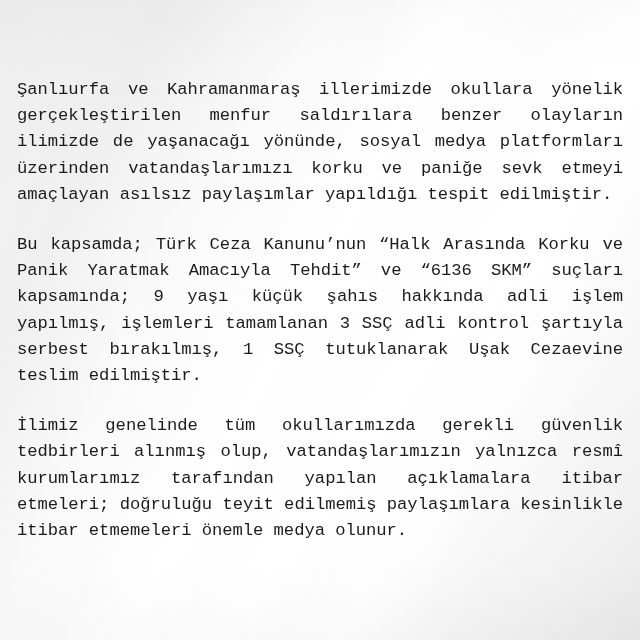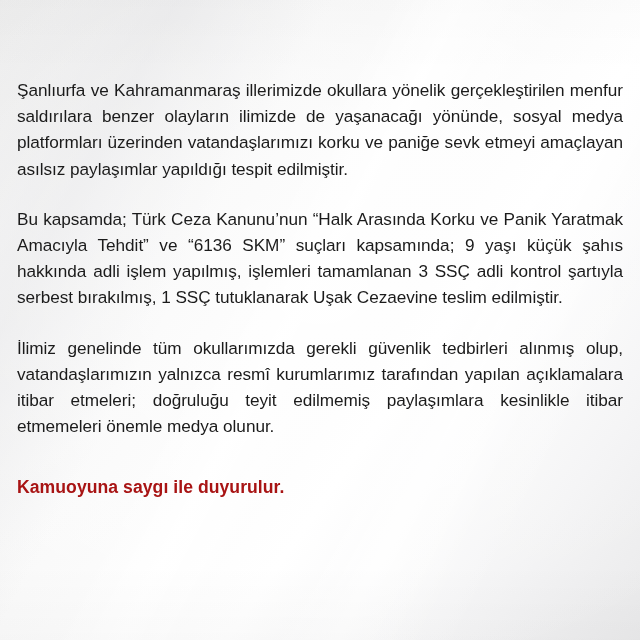--- a/index.html
+++ b/index.html
@@ -68,20 +68,21 @@
         rgba(0,0,0,0) 88%,
         rgba(0,0,0,.02) 100%);
   }
 
   .content {
     position: absolute;
     left: 17px;
     top: 77px;
     width: 606px;
     z-index: 2;
+    font-family: Liberation Mono, monospace;
   }
 
   .para {
     margin: 0 0 24px 0;
     font-size: 17.2px;
     line-height: 26.2px;
     color: #1b1b1b;
     text-align: justify;
     text-justify: inter-word;
     letter-spacing: -0.05px;
@@ -108,16 +109,15 @@
 <div class="announcement">
 
   <div class="content">
 
     <p class="para">Şanlıurfa ve Kahramanmaraş illerimizde okullara yönelik gerçekleştirilen menfur saldırılara benzer olayların ilimizde de yaşanacağı yönünde, sosyal medya platformları üzerinden vatandaşlarımızı korku ve paniğe sevk etmeyi amaçlayan asılsız paylaşımlar yapıldığı tespit edilmiştir.</p>
 
     <p class="para">Bu kapsamda; Türk Ceza Kanunu’nun “Halk Arasında Korku ve Panik Yaratmak Amacıyla Tehdit” ve “6136 SKM” suçları kapsamında; 9 yaşı küçük şahıs hakkında adli işlem yapılmış, işlemleri tamamlanan 3 SSÇ adli kontrol şartıyla serbest bırakılmış, 1 SSÇ tutuklanarak Uşak Cezaevine teslim edilmiştir.</p>
 
     <p class="para">İlimiz genelinde tüm okullarımızda gerekli güvenlik tedbirleri alınmış olup, vatandaşlarımızın yalnızca resmî kurumlarımız tarafından yapılan açıklamalara itibar etmeleri; doğruluğu teyit edilmemiş paylaşımlara kesinlikle itibar etmemeleri önemle medya olunur.</p>
 
-    <p class="closing">Kamuoyuna saygı ile duyurulur.</p>
 
   </div>
 </div>
 
 </body></html>

